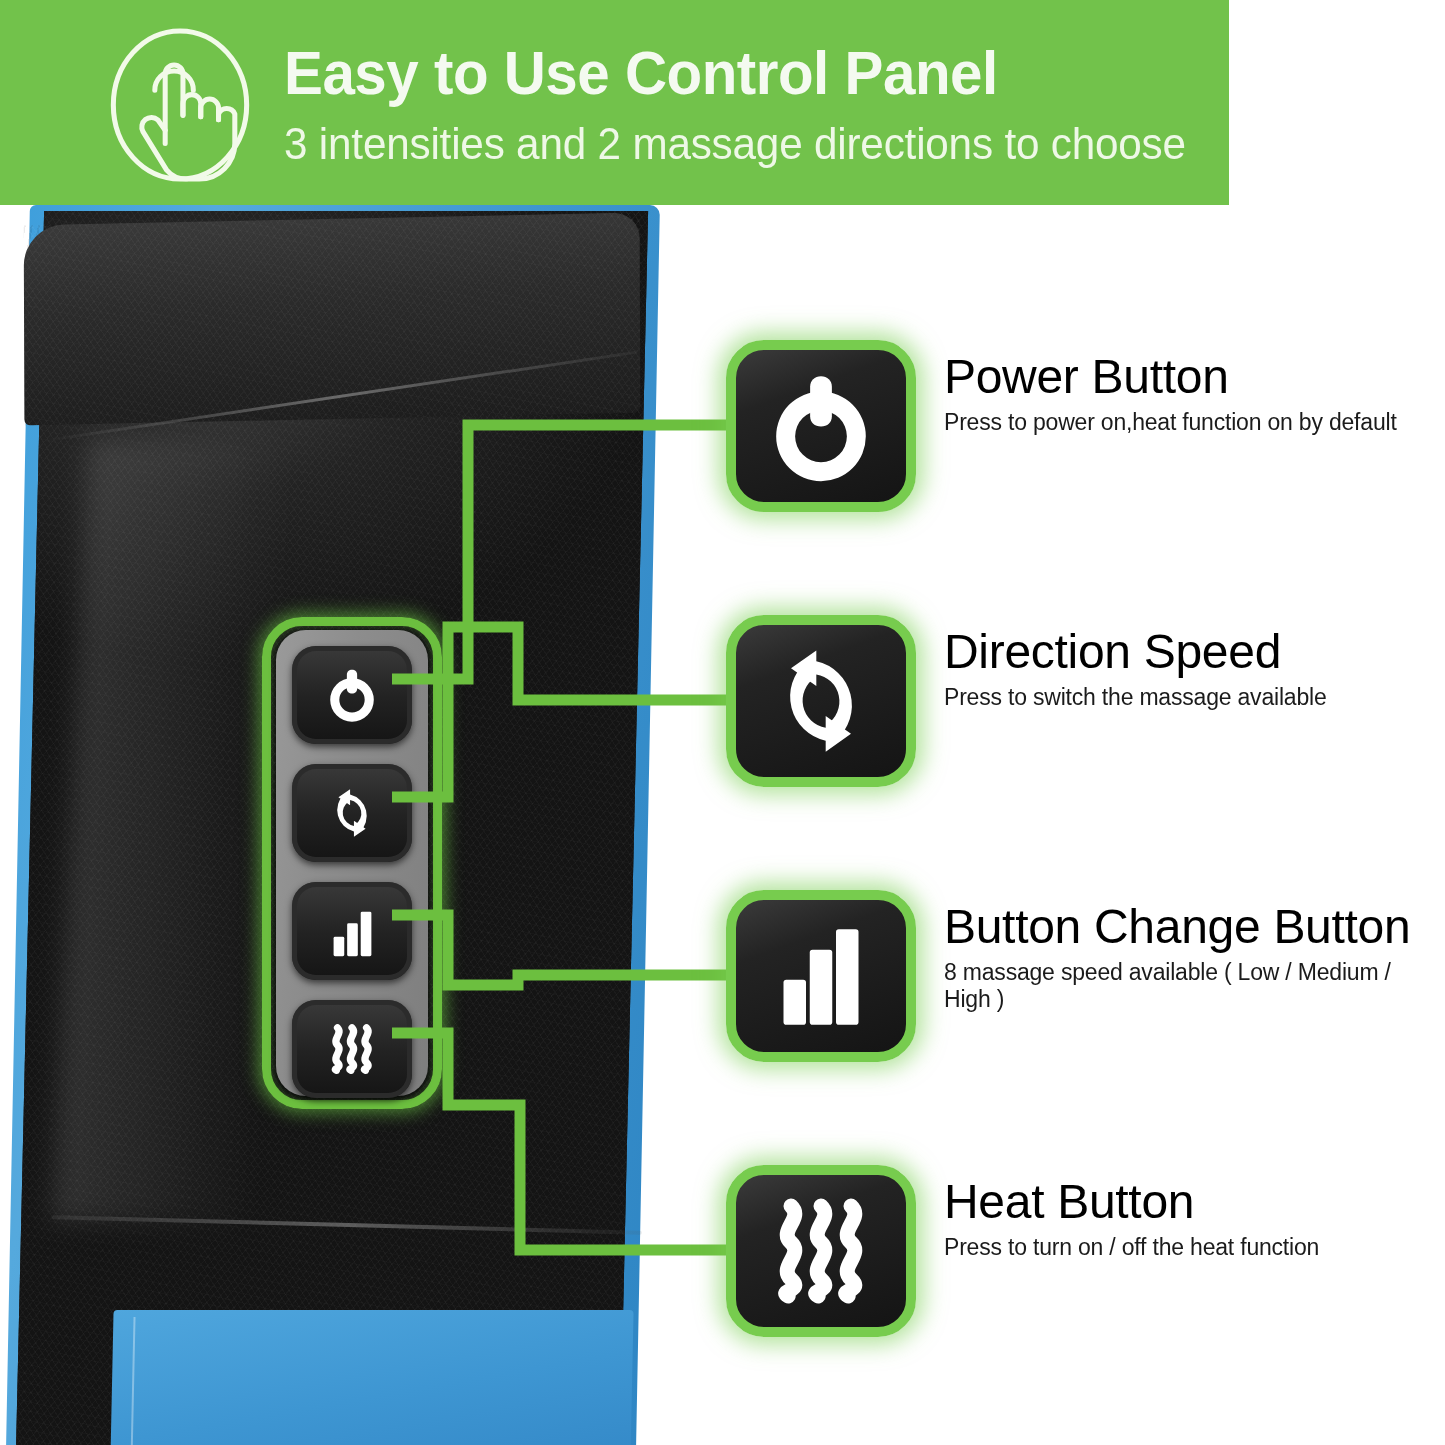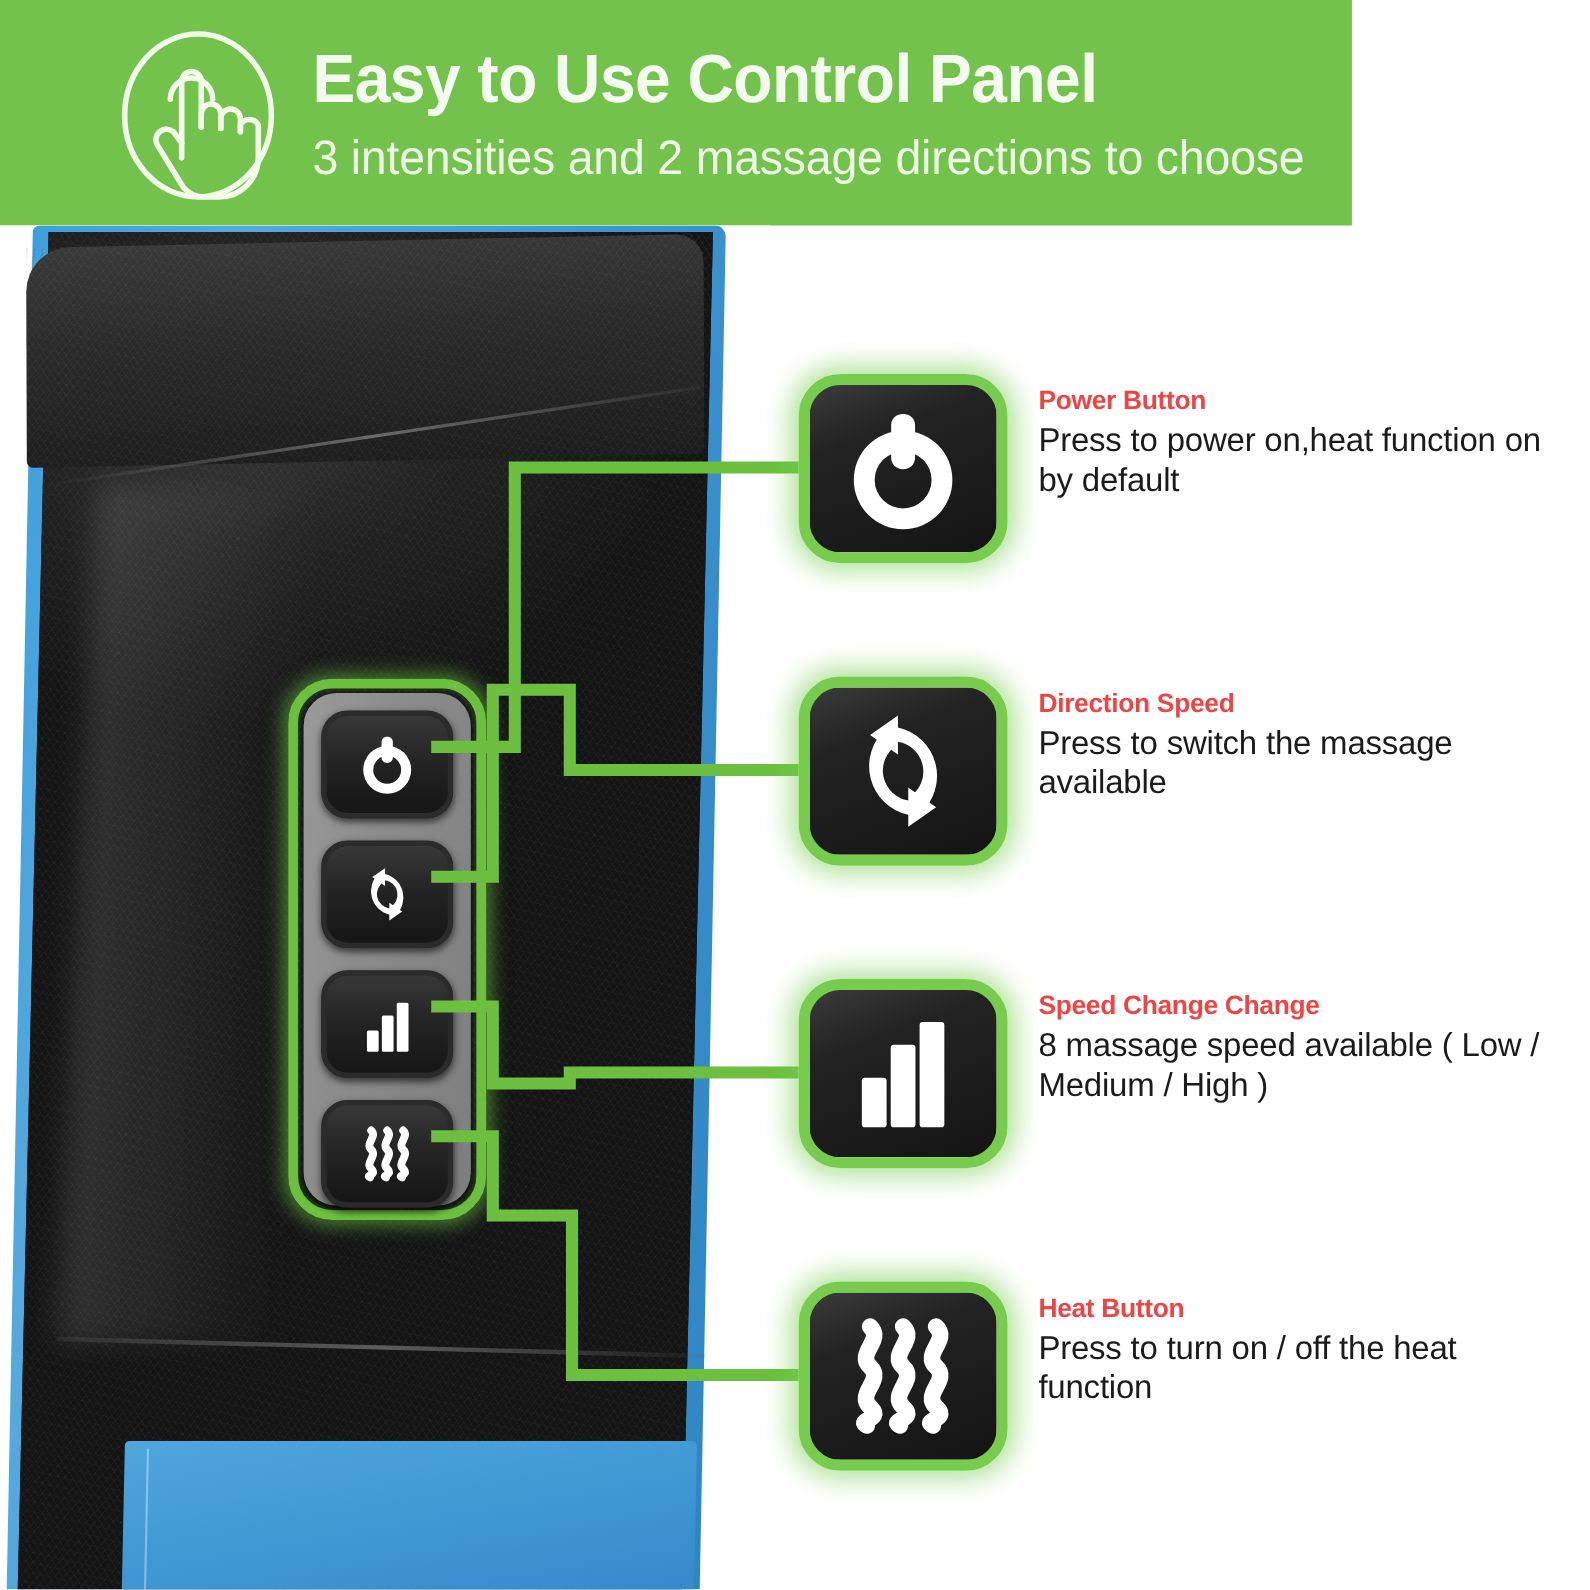--- a/index.html
+++ b/index.html
@@ -74,23 +74,23 @@
 
   
   .callout{position:absolute;left:726px;display:flex;align-items:flex-start;}
   .tile{position:relative;width:190px;height:172px;border-radius:38px;
       box-sizing:border-box;border:10px solid #77CC4E;
       background:linear-gradient(160deg,#3b3b3b 0%,#232323 30%,#141414 100%);
       box-shadow:0 0 22px 8px rgba(120,205,80,.55);
       display:flex;align-items:center;justify-content:center;flex:0 0 auto;}
   .tile svg{width:120px;height:120px;}
   .ctext{margin-left:28px;padding-top:12px;width:470px;}
-  .ctitle{font-size:24px;font-weight:bold;color:#ef4444;line-height:1.06;
+  .ctitle{font-size:48px;font-weight:normal;color:#000000;line-height:1.06;
       letter-spacing:-0.3px;margin:0 0 6px 0;white-space:nowrap;}
-  .cdesc{font-size:30px;font-weight:400;color:#1b1b1b;line-height:1.20;
+  .cdesc{font-size:23px;font-weight:400;color:#1b1b1b;line-height:1.20;
       letter-spacing:-0.2px;margin:0;}
 </style>
 </head>
 <body>
 
 <div id="stage">
 
   <div class="banner">
     <div class="banner-icon">
       <svg viewBox="0 0 100 108" fill="none" stroke="#f2fae9" stroke-width="3.4" stroke-linecap="round" stroke-linejoin="round">
@@ -200,21 +200,21 @@
 
   <div class="callout" style="top:890px">
     <div class="tile">
       <svg viewBox="0 0 64 64">
         <rect fill="#fff" x="12" y="34" width="12" height="24" rx="1.5"></rect>
         <rect fill="#fff" x="26" y="18" width="12" height="40" rx="1.5"></rect>
         <rect fill="#fff" x="40" y="7" width="12" height="51" rx="1.5"></rect>
       </svg>
     </div>
     <div class="ctext">
-      <p class="ctitle">Speed Change Change</p>
+      <p class="ctitle">Button Change Button</p>
       <p class="cdesc">8 massage speed available ( Low / Medium / High )</p>
     </div>
   </div>
 
   <div class="callout" style="top:1165px">
     <div class="tile">
       <svg viewBox="0 0 64 64">
         <g fill="none" stroke="#fff" stroke-width="8" stroke-linecap="round">
           <path d="M16 8c7 6.5 -7 13 0 19.5s-7 13 0 19.5s-7 6 -1.5 9"></path>
           <path d="M32 8c7 6.5 -7 13 0 19.5s-7 13 0 19.5s-7 6 -1.5 9"></path>

